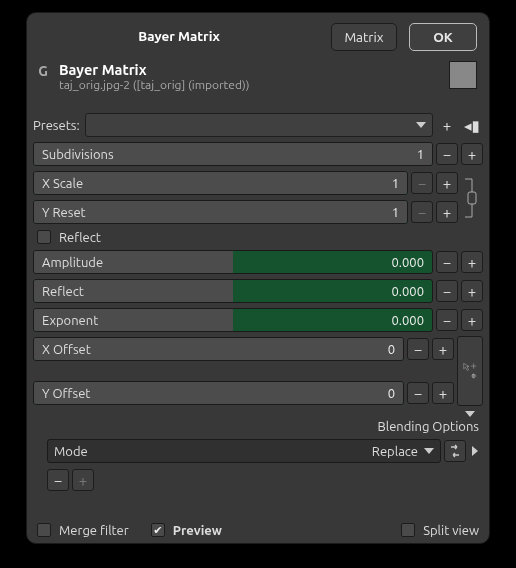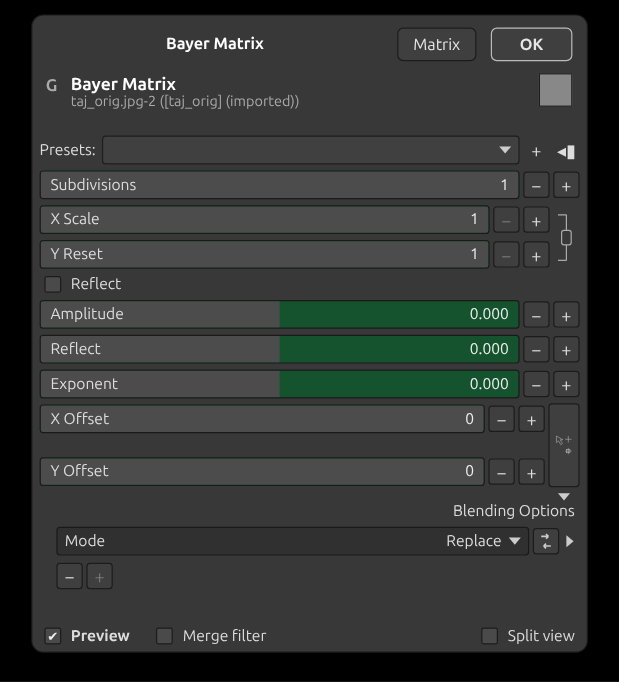--- a/index.html
+++ b/index.html
@@ -356,26 +356,26 @@
 
     <div class="row indent">
       <div class="iconbtn">−</div>
       <div class="iconbtn disabled">+</div>
     </div>
 
   </div>
 
   <div class="footer">
     <label class="checkrow">
+      <span class="check"></span>
+      <span>Merge filter</span>
+    </label>
+    <label class="checkrow">
       <span class="check checked"></span>
       <span style="font-weight:600;">Preview</span>
-    </label>
-    <label class="checkrow">
-      <span class="check"></span>
-      <span>Merge filter</span>
     </label>
     <span class="spacer"></span>
     <label class="checkrow">
       <span class="check"></span>
       <span>Split view</span>
     </label>
   </div>
 
 </div>
 

